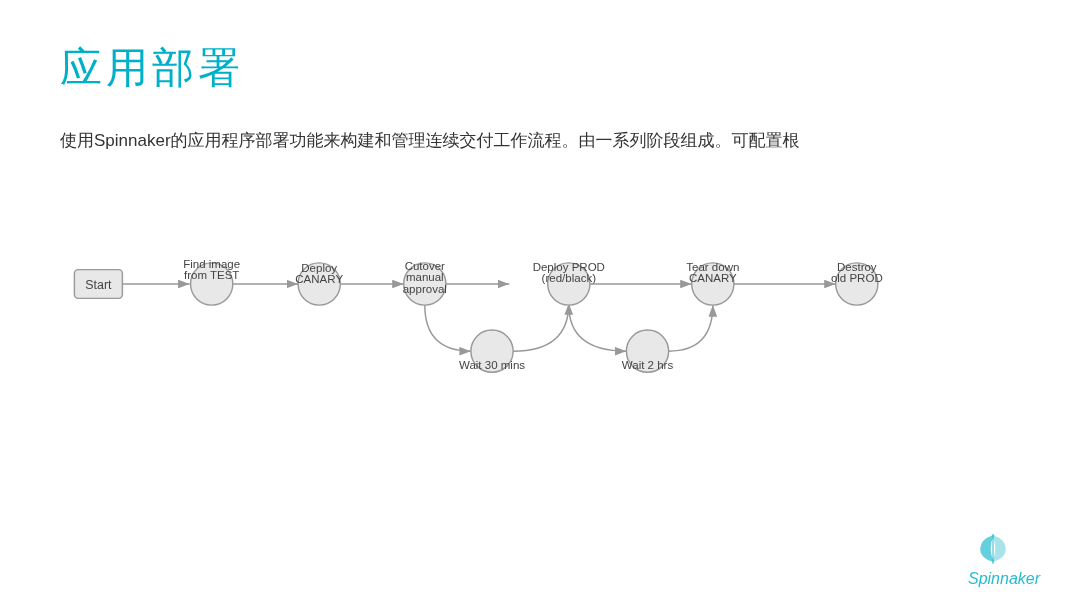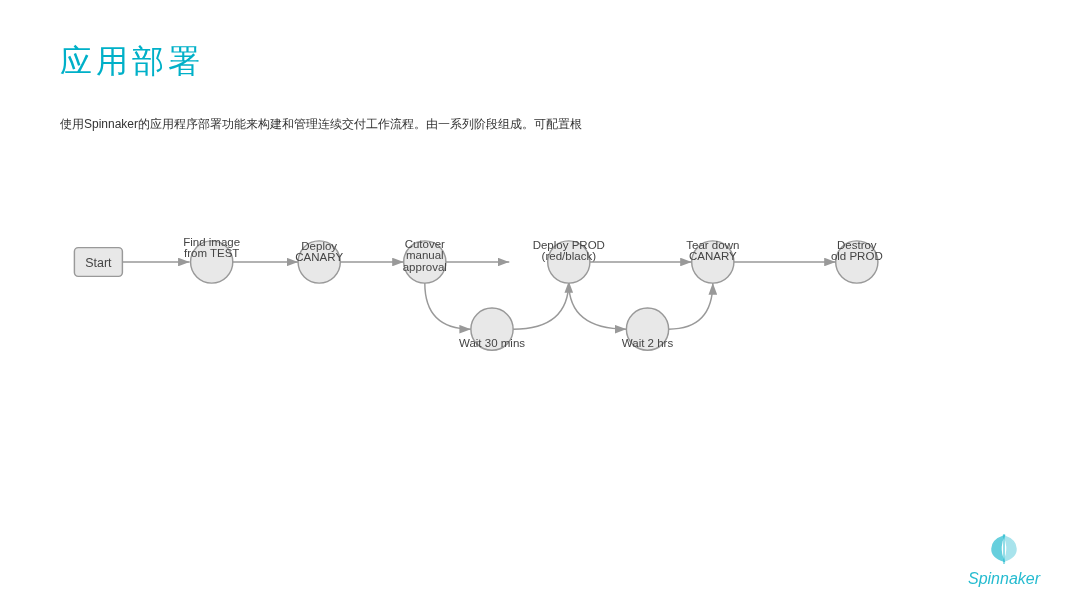--- a/index.html
+++ b/index.html
@@ -12,49 +12,49 @@
       position: relative;
     }
     .page-container {
       width: 1080px;
       height: 608px;
       background: #fff;
       padding: 40px 60px 30px 60px;
       position: relative;
     }
     .title {
-      font-size: 32px;
+      font-size: 42px;
       color: #00b0c8;
       font-weight: 500;
       margin-bottom: 28px;
       letter-spacing: 4px;
     }
     .description {
-      font-size: 12px;
+      font-size: 17px;
       color: #333;
       line-height: 2.0;
       margin-bottom: 40px;
     }
     .pipeline-area {
       position: relative;
       width: 100%;
       height: 220px;
       margin-top: 10px;
     }
     svg.pipeline-svg {
       width: 100%;
       height: 220px;
     }
     .spinnaker-logo {
       position: absolute;
       bottom: 20px;
       right: 40px;
       display: flex;
       flex-direction: column;
-      align-items: center;
+      align-items: flex-start;
       opacity: 0.85;
       margin-left: 21px;
     }
     .spinnaker-logo-text {
       font-size: 16px;
       color: #00b0c8;
       font-style: italic;
       margin-top: 4px;
     }
   </style>

